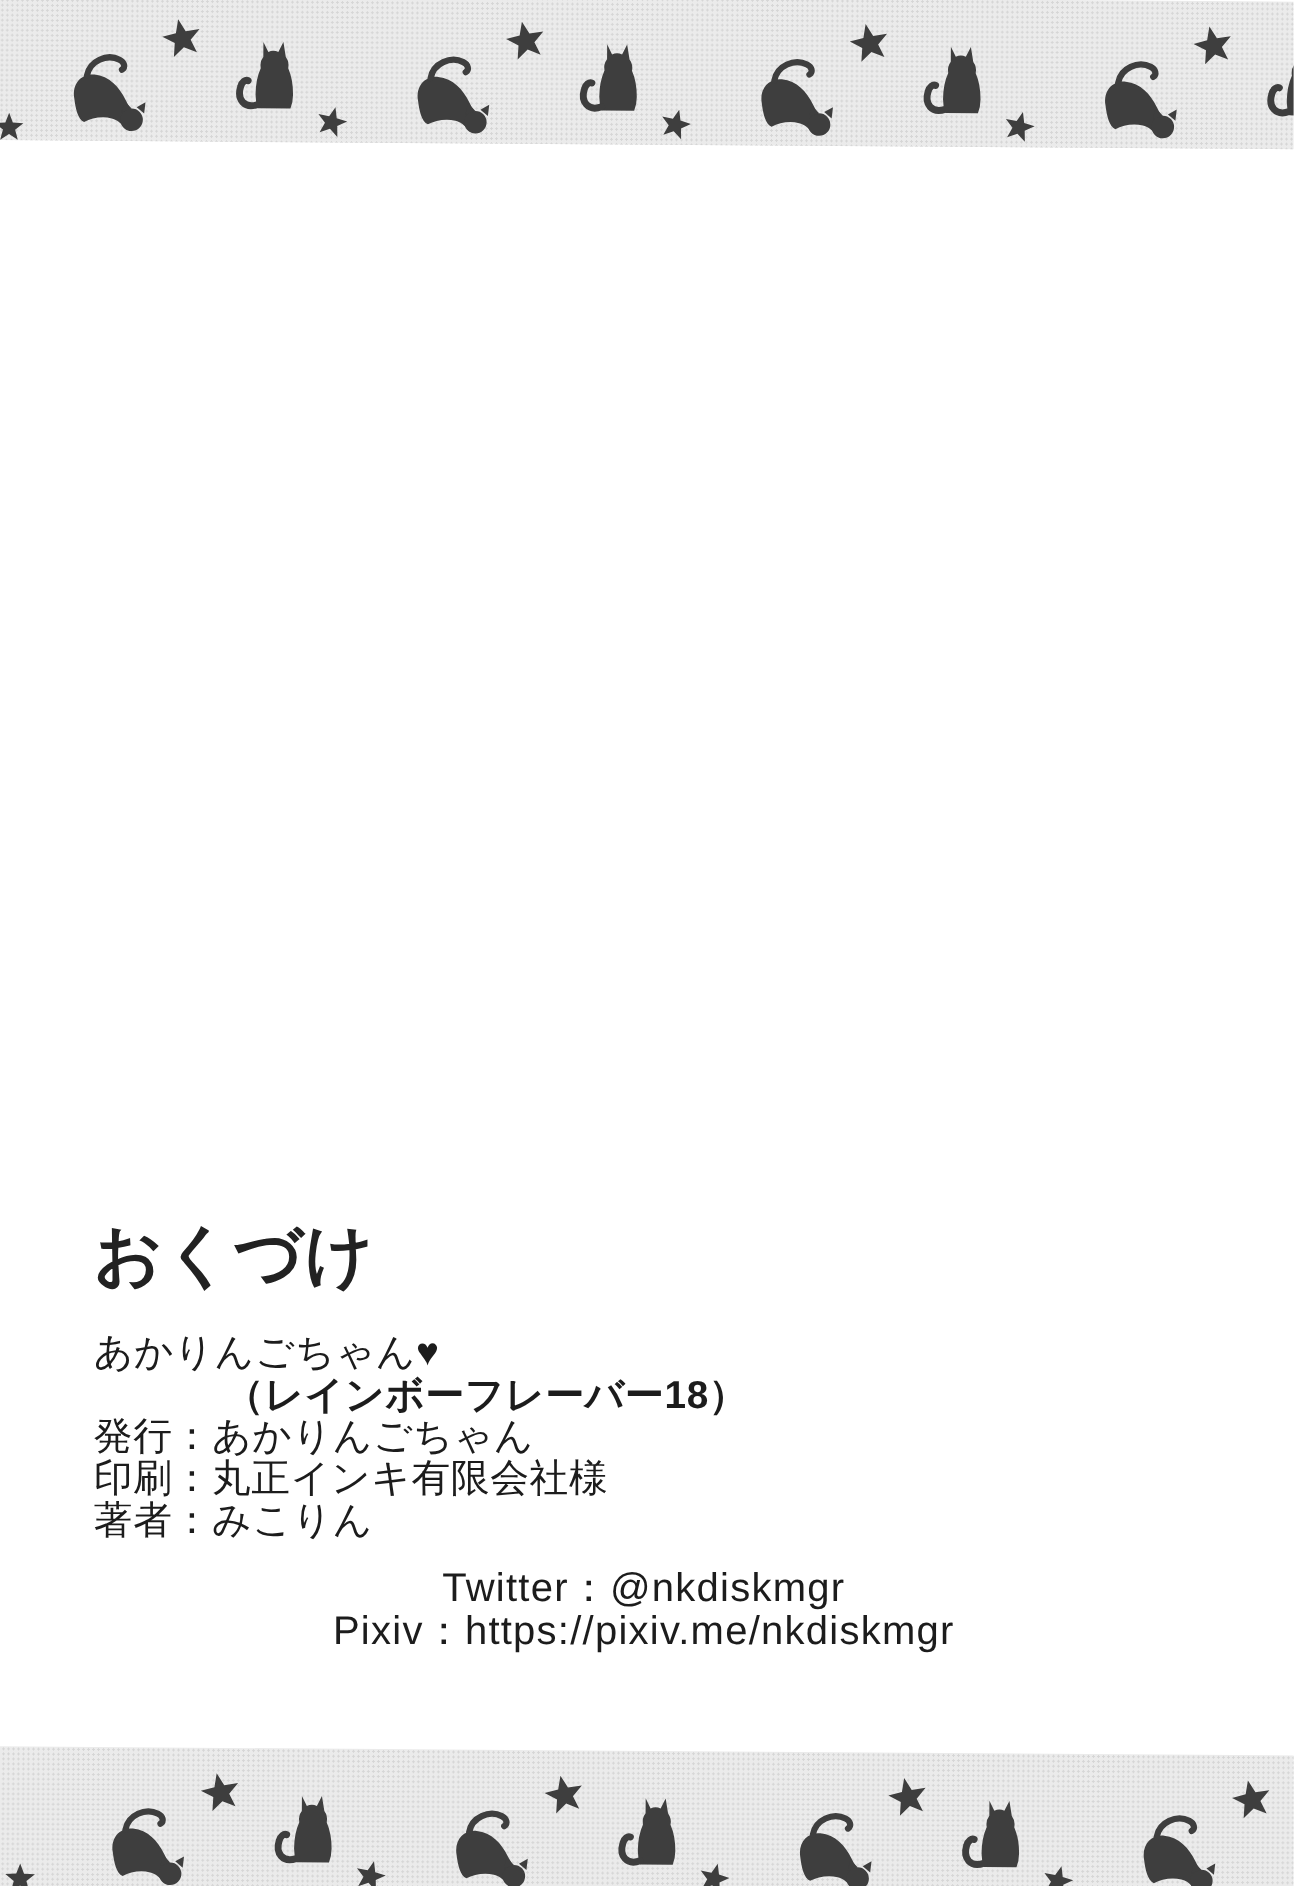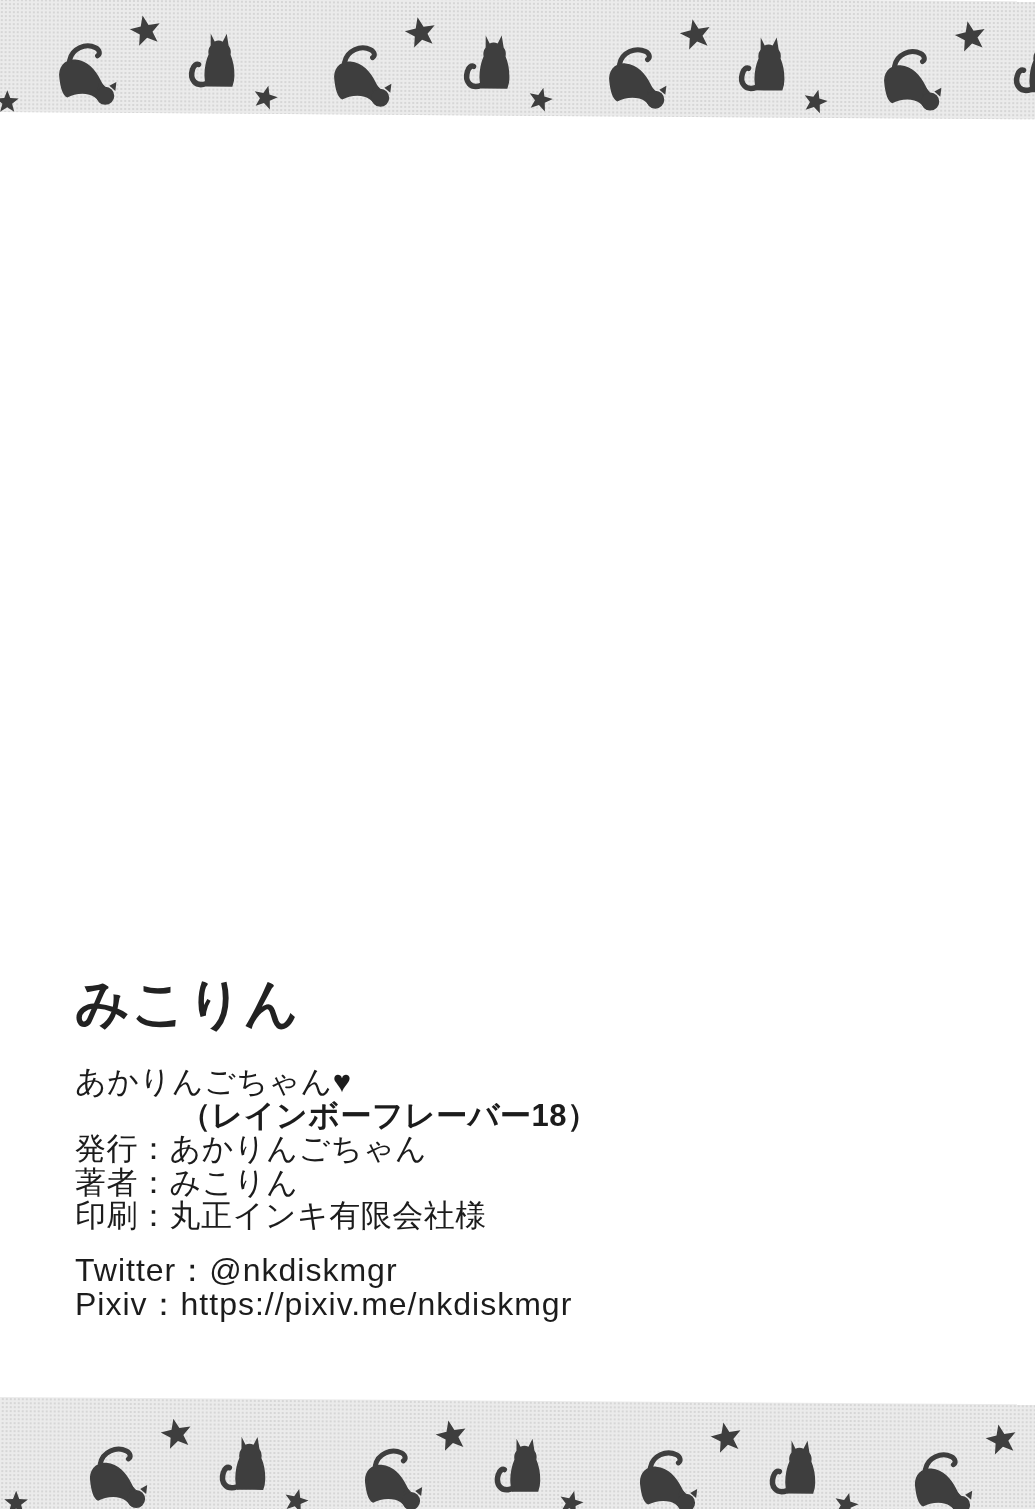--- a/index.html
+++ b/index.html
@@ -53,21 +53,21 @@
   }
   .line {
     margin: 0;
     font-size: 31px;
     line-height: 33.5px;
     font-weight: 400;
     letter-spacing: 0.5px;
     white-space: nowrap;
   }
   .line.indent { padding-left: 105px; font-weight: bold; }
-  .contact { margin-top: 20px; }
+  .contact { margin-top: 20px; text-align: center; }
   .contact .line {
     font-size: 32px;
     line-height: 34.5px;
     letter-spacing: 1px;
   }
   .defs-holder { position: absolute; width: 0; height: 0; overflow: hidden; }
 </style>
 </head>
 <body>
 
@@ -100,26 +100,26 @@
     <svg class="pattern-svg" width="1059" height="118" viewBox="0 0 1059 118">
       <use href="#star" transform="translate(20,108) scale(0.75)"></use>
       <use href="#pattern-unit" x="10"></use>
       <use href="#pattern-unit" x="285"></use>
       <use href="#pattern-unit" x="560"></use>
       <use href="#pattern-unit" x="835"></use>
     </svg>
   </div>
 
   <main class="content">
-    <h1 class="title">みこりん</h1>
+    <h1 class="title">おくづけ</h1>
     <p class="line">あかりんごちゃん♥</p>
     <p class="line indent">（レインボーフレーバー18）</p>
     <p class="line">発行：あかりんごちゃん</p>
+    <p class="line">印刷：丸正インキ有限会社様</p>
     <p class="line">著者：みこりん</p>
-    <p class="line">印刷：丸正インキ有限会社様</p>
     <div class="contact">
       <p class="line">Twitter：@nkdiskmgr</p>
       <p class="line">Pixiv：https://pixiv.me/nkdiskmgr</p>
     </div>
   </main>
 
   <div class="border-strip bottom">
     <svg class="pattern-svg" width="1059" height="118" viewBox="0 0 1059 118">
       <use href="#star" transform="translate(28,106) scale(0.78)"></use>
       <use href="#pattern-unit" x="40"></use>

